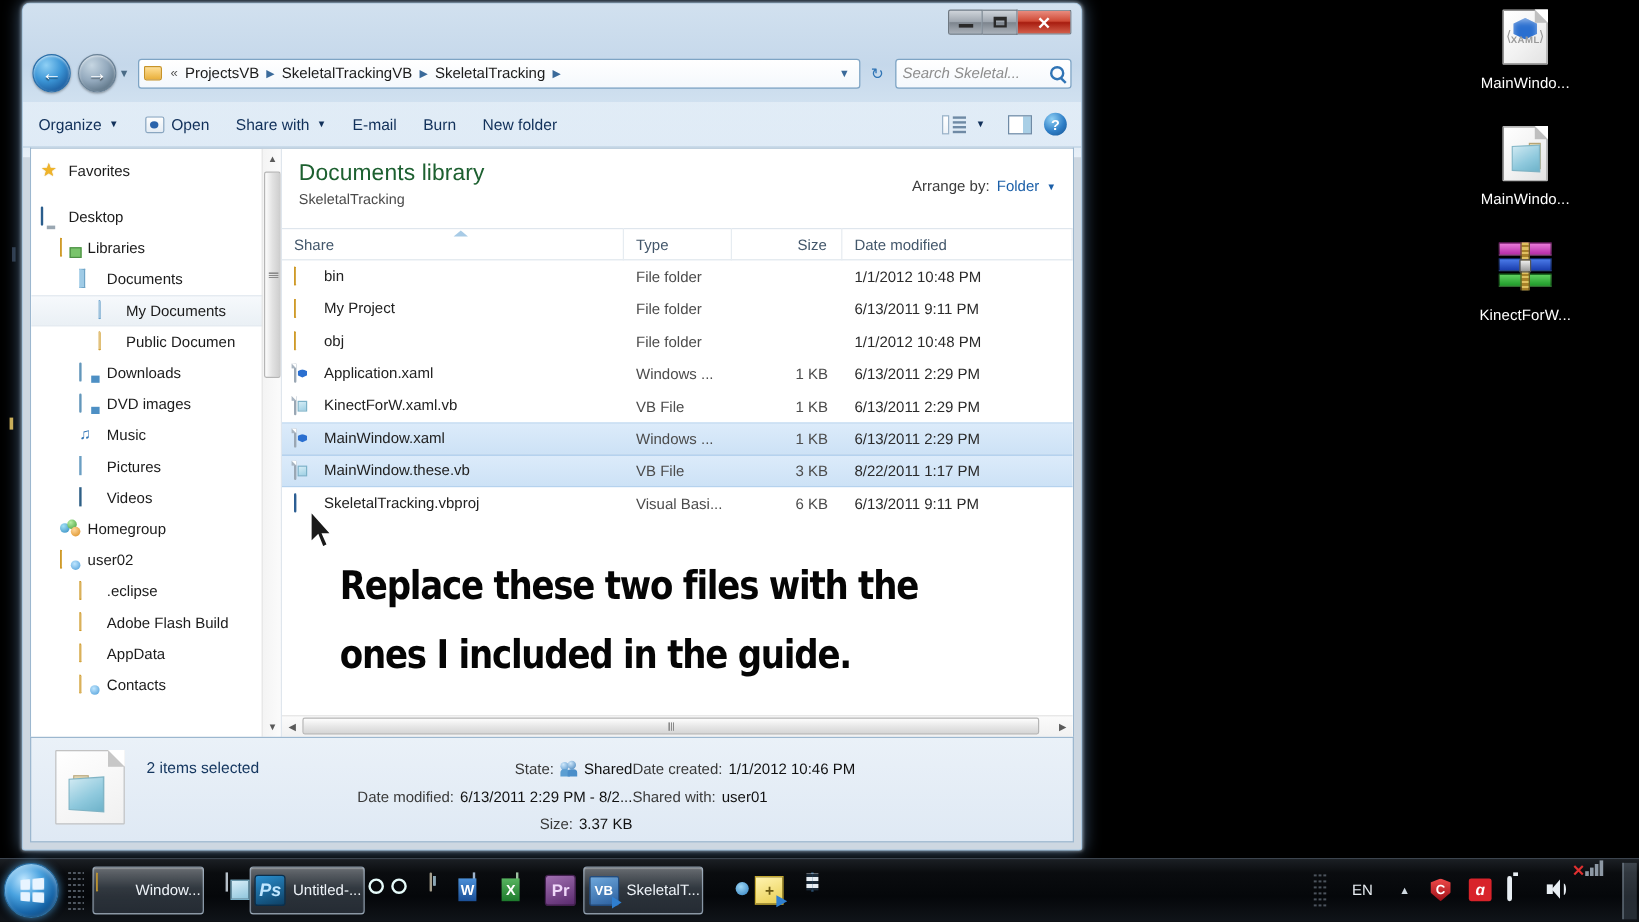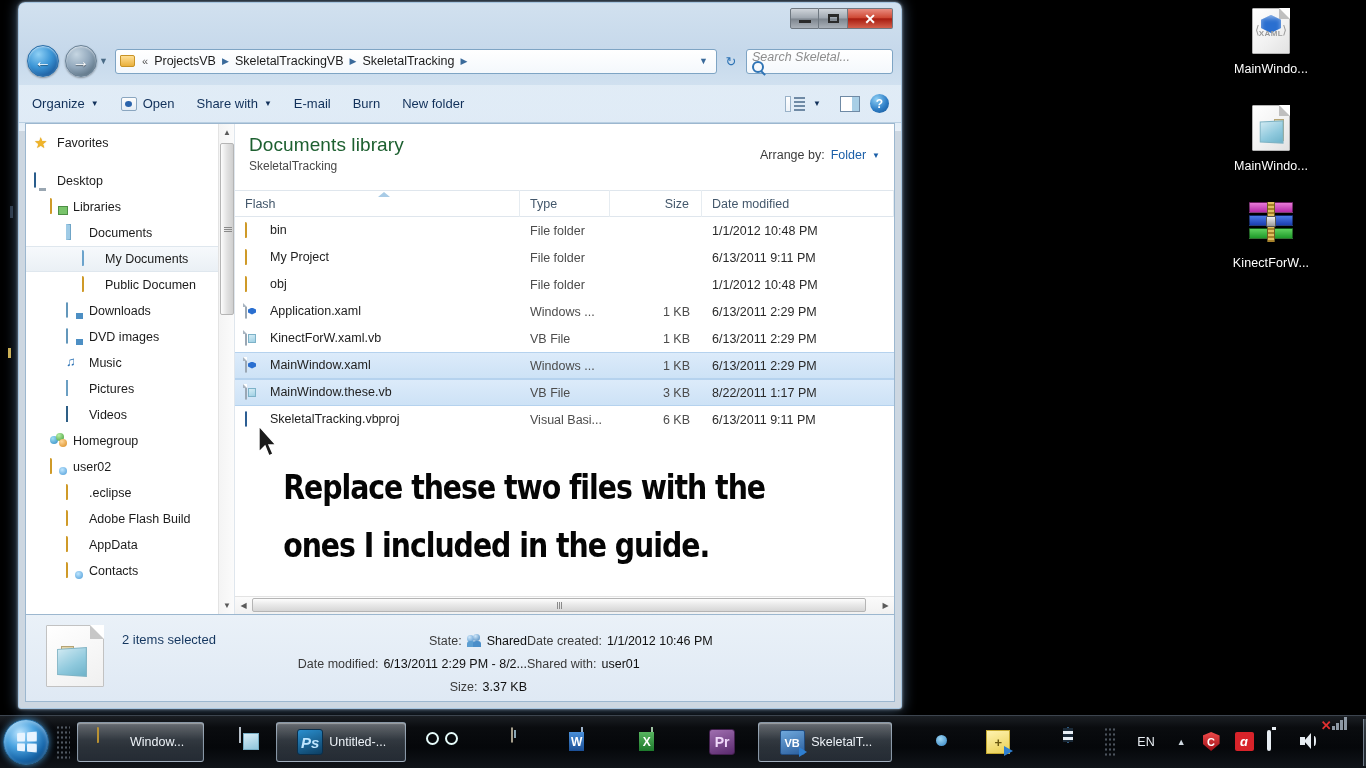--- a/index.html
+++ b/index.html
@@ -176,21 +176,21 @@
 
   .refreshbtn {
     width:24px; height:24px; margin-left:2px;
     display:flex; align-items:center; justify-content:center;
     color:#2f74b5; font-size:13px; cursor:pointer;
   }
   .searchbox {
     width:147px; height:25px; margin:0 8px 0 3px;
     background: linear-gradient(180deg,#ffffff,#f4f8fc);
     border:1px solid #7ea4c4; border-radius:3px;
-    display:flex; align-items:flex-start; padding:0 5px;flex-direction:column;
+    display:flex; align-items:center; padding:0 5px;
   }
   .searchbox .ph { flex:1; font-size:12.5px; font-style:italic; color:#8d8d8d; white-space:nowrap; overflow:hidden; }
   .search-mag {
     width:12px; height:12px; border:2px solid #2f74b5; border-radius:50%;
     position:relative; flex:0 0 auto;
   }
   .search-mag::after {
     content:""; position:absolute; right:-4px; bottom:-3px;
     width:6px; height:2px; background:#2f74b5; transform:rotate(45deg);
   }
@@ -508,21 +508,21 @@
   }
   .startorb .flag i { background:#e8f4ff; border-radius:1px; }
   .grip-dots {
     width:14px; height:34px; margin:0 7px; flex:0 0 auto;
     background-image: radial-gradient(#5c6570 .9px, transparent 1px);
     background-size: 4px 5px;
     opacity:.85;
   }
   .tb-task {
     height:40px; display:flex; align-items:center; gap:5px;
-    padding:0 19px; margin-right:2px; flex:0 0 auto;
+    padding:0 2px; margin-right:2px; flex:0 0 auto;
     border-radius:3px; cursor:pointer;
     color:#eef3f8; font-size:12.5px; white-space:nowrap;
   }
   .tb-task.active {
     background: linear-gradient(180deg,rgba(230,238,246,.42),rgba(150,168,186,.3) 45%,rgba(70,82,96,.42));
     border:1px solid rgba(200,220,240,.6);
     box-shadow: inset 0 1px 1px rgba(255,255,255,.35);
   }
   .tb-task.plain { background:transparent; border:1px solid transparent;text-align:center; }
   .tb-ico { width:28px;height:28px;flex:0 0 auto;position:relative; }
@@ -908,21 +908,21 @@
           <div class="lib-sub">SkeletalTracking</div>
           <div class="arrange">
             <span>Arrange by:</span>
             <span class="val">Folder</span>
             <span class="cv">▼</span>
           </div>
         </div>
 
         <div class="colhead">
           <div class="ch name">
-            <span>Flash</span>
+            <span>Share</span>
           </div>
           <div class="ch type">
             <span>Type</span>
           </div>
           <div class="ch size">
             <span>Size</span>
           </div>
           <div class="ch date">
             <span>Date modified</span>
           </div>

